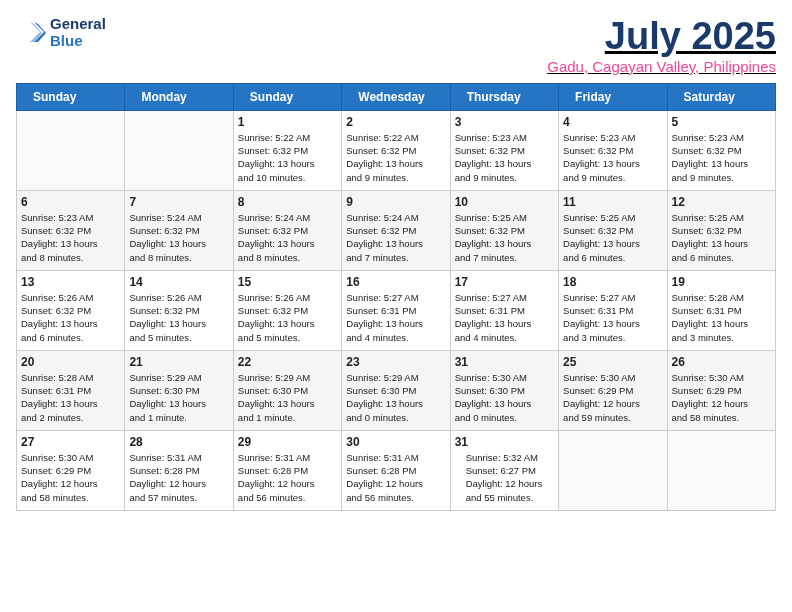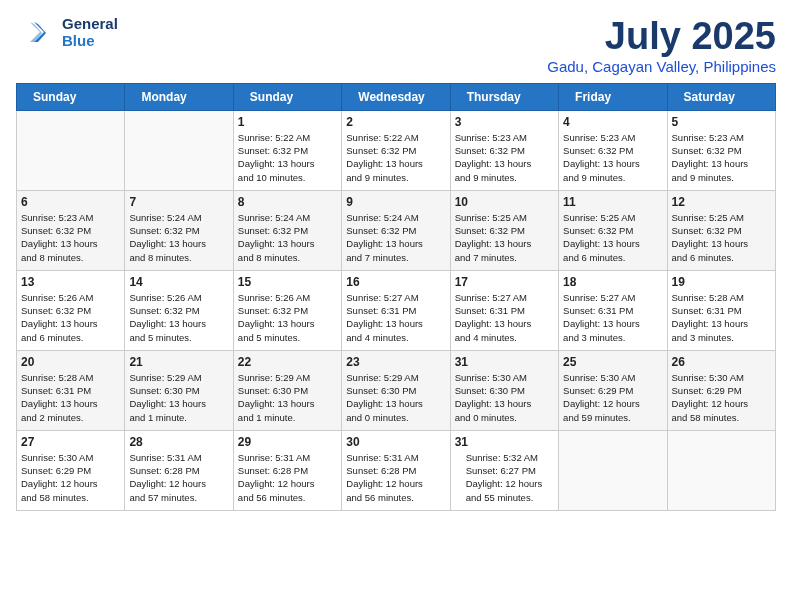--- a/index.html
+++ b/index.html
@@ -12,45 +12,46 @@
     }
     .header-area {
       display: flex;
       justify-content: space-between;
       align-items: flex-start;
       margin-bottom: 8px;
     }
     .logo {
       display: flex;
       align-items: center;
-      gap: 16px;
+      gap: 4px;
     }
     .logo-text {
       font-size: 15px;
       font-weight: bold;
       color: #1a3a6b;
       line-height: 1.1;
     }
     .logo-blue { color: #2575c4; }
     .logo-icon {
       width: 30px;
       height: 30px;
     }
     .title-area {
       text-align: right;
+      text-decoration: underline;
     }
     .calendar-title {
       font-size: 38px;
       font-weight: bold;
       color: #1a3a6b;
       line-height: 1.1;
     }
     .calendar-subtitle {
       font-size: 15px;
-      color: #1d4ed8;
+      color: #ec4899;
     }
     table {
       width: 100%;
       border-collapse: collapse;
       table-layout: fixed;
     }
     thead tr th {
       background: #2575c4;
       color: #fff;
       font-size: 12px;

